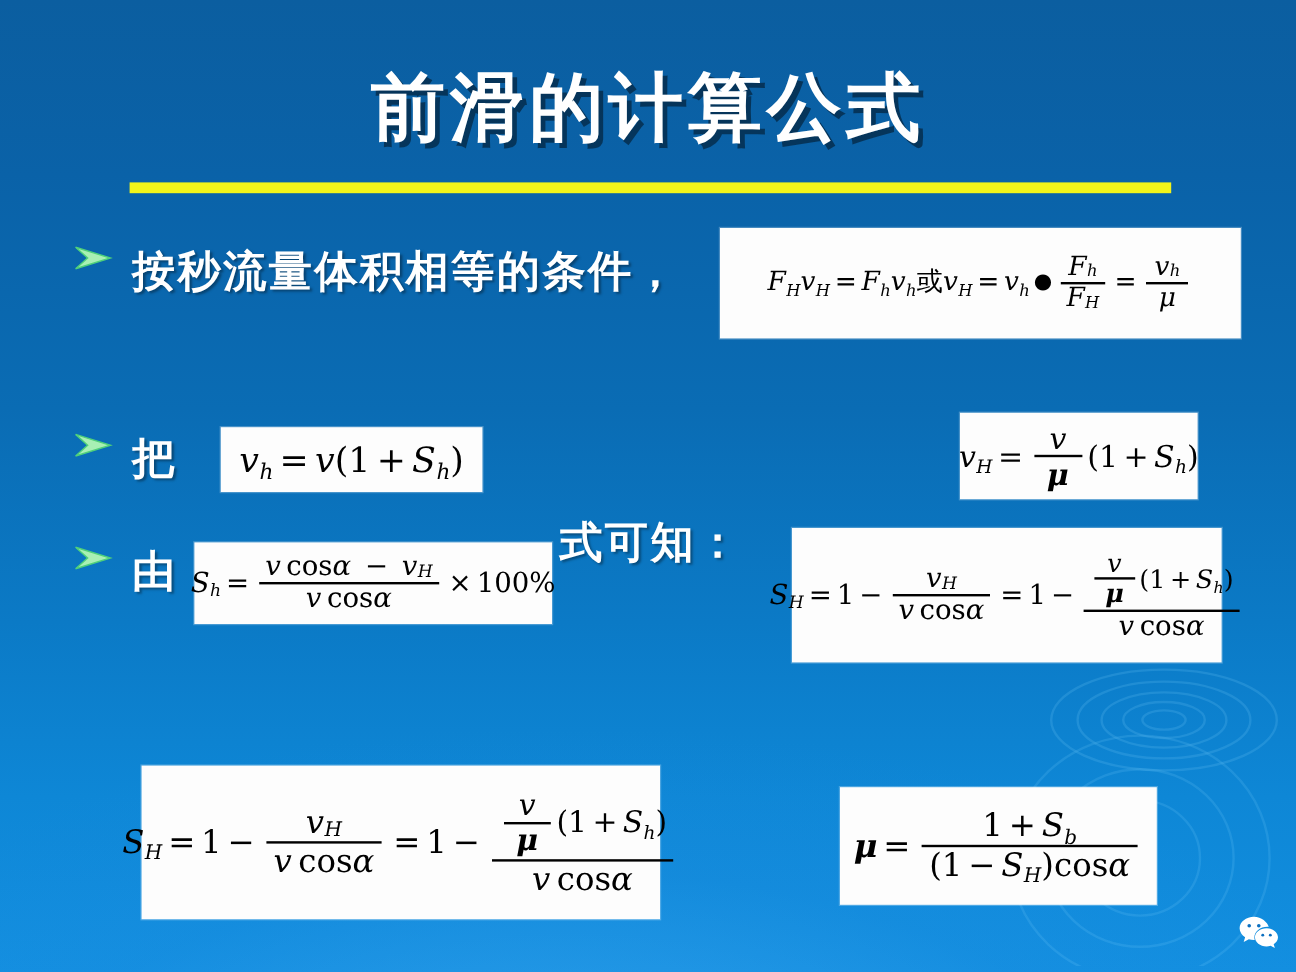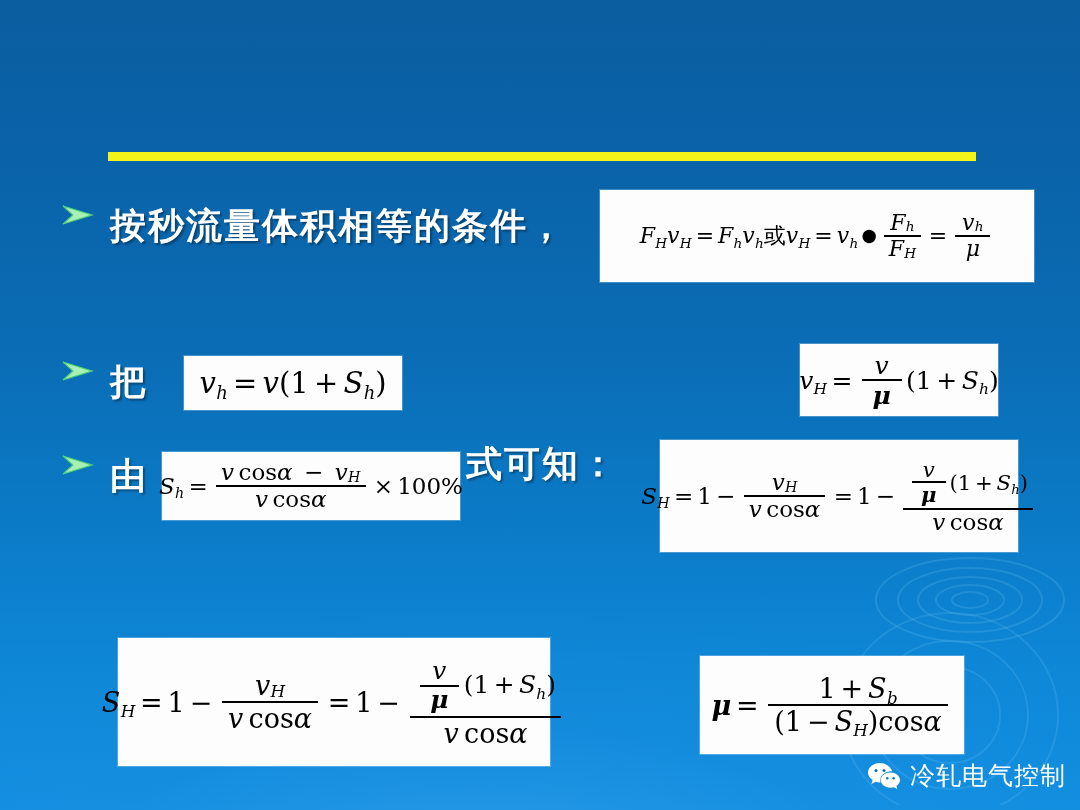--- a/index.html
+++ b/index.html
@@ -174,20 +174,21 @@
         <ellipse cx="150" cy="55" rx="94" ry="42"></ellipse>
       </g>
       <g fill="none" stroke="#7fd0fb" stroke-opacity="0.30" stroke-width="2">
         <ellipse cx="130" cy="170" rx="50" ry="48"></ellipse>
         <ellipse cx="130" cy="170" rx="78" ry="74"></ellipse>
         <ellipse cx="130" cy="170" rx="108" ry="102"></ellipse>
       </g>
     </svg>
   </div>
 
+  <div class="title">前滑的计算公式</div>
   <div class="title-rule"></div>
 
   <div class="row" style="left:62px; top:202px;">
     <svg class="bullet-arrow" viewBox="0 0 34 26">
       <path d="M1 4 L30 13 L1 22 L11 13 Z" fill="#a8f0b4" stroke="#4fd07a" stroke-width="1.2"></path>
     </svg>
     <span class="cn">按秒流量体积相等的条件，</span>
   </div>
 
   <div class="fbox" style="left:600px; top:190px; width:434px; height:92px;">
@@ -266,21 +267,21 @@
       <span class="frac">
         <span class="num">v <span class="up">cos</span>α&nbsp;<span class="op">−</span>&nbsp;v<span class="sub">H</span></span>
         <span class="bar"></span>
         <span class="den">v <span class="up">cos</span>α</span>
       </span>
       <span class="op">×</span>
         <span class="up">100%</span>
     </span>
   </div>
 
-  <div class="row" style="left:466px; top:440px;">
+  <div class="row" style="left:466px; top:428px;">
     <span class="cn">式可知：</span>
   </div>
 
   <div class="fbox" style="left:660px; top:440px; width:358px; height:112px;">
     <span class="math" style="font-size:23px;">
       <span>S<span class="sub">H</span></span>
       <span class="op">=</span>
         <span class="up">1</span>
         <span class="op">−</span>
       <span class="frac">
@@ -361,16 +362,15 @@
 
   <div class="wechat">
     <svg width="34" height="30" viewBox="0 0 34 30">
       <path d="M13 2C6.4 2 1 6.3 1 11.6c0 3 1.8 5.7 4.6 7.5L4.4 23l4.3-2.2c1.3.4 2.8.6 4.3.6h.6c-.2-.7-.3-1.4-.3-2.1 0-5 4.8-9 10.8-9 .4 0 .8 0 1.2.1C24.2 6.6 19.2 2 13 2z" fill="#ffffff"></path>
       <circle cx="9" cy="9.4" r="1.5" fill="#0b6fc0"></circle>
       <circle cx="17" cy="9.4" r="1.5" fill="#0b6fc0"></circle>
       <path d="M33 19.1c0-4.2-4.3-7.6-9.6-7.6s-9.6 3.4-9.6 7.6c0 4.2 4.3 7.6 9.6 7.6 1.2 0 2.3-.2 3.4-.5l3.6 1.8-1-3.1c2.2-1.4 3.6-3.5 3.6-5.8z" fill="#ffffff"></path>
       <circle cx="20.3" cy="17.3" r="1.2" fill="#0b6fc0"></circle>
       <circle cx="26.6" cy="17.3" r="1.2" fill="#0b6fc0"></circle>
     </svg>
-    <span class="wechat-label">冷轧电气控制</span>
   </div>
 
 </div>
 
 </body></html>

